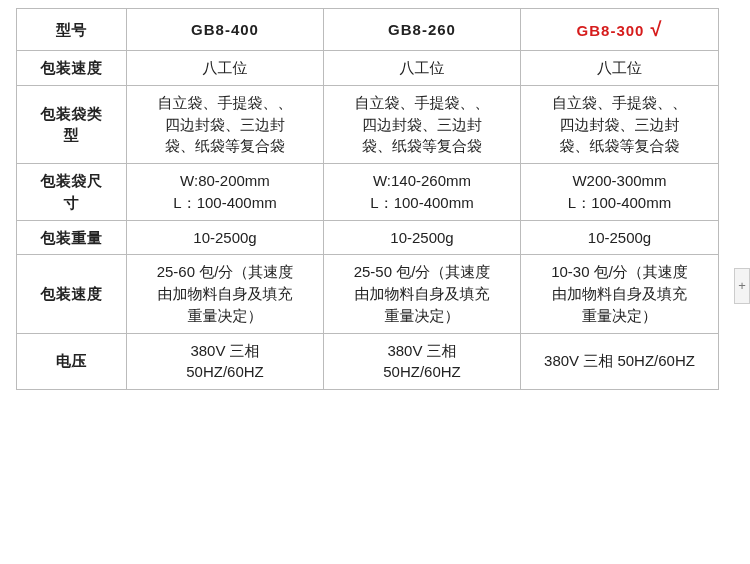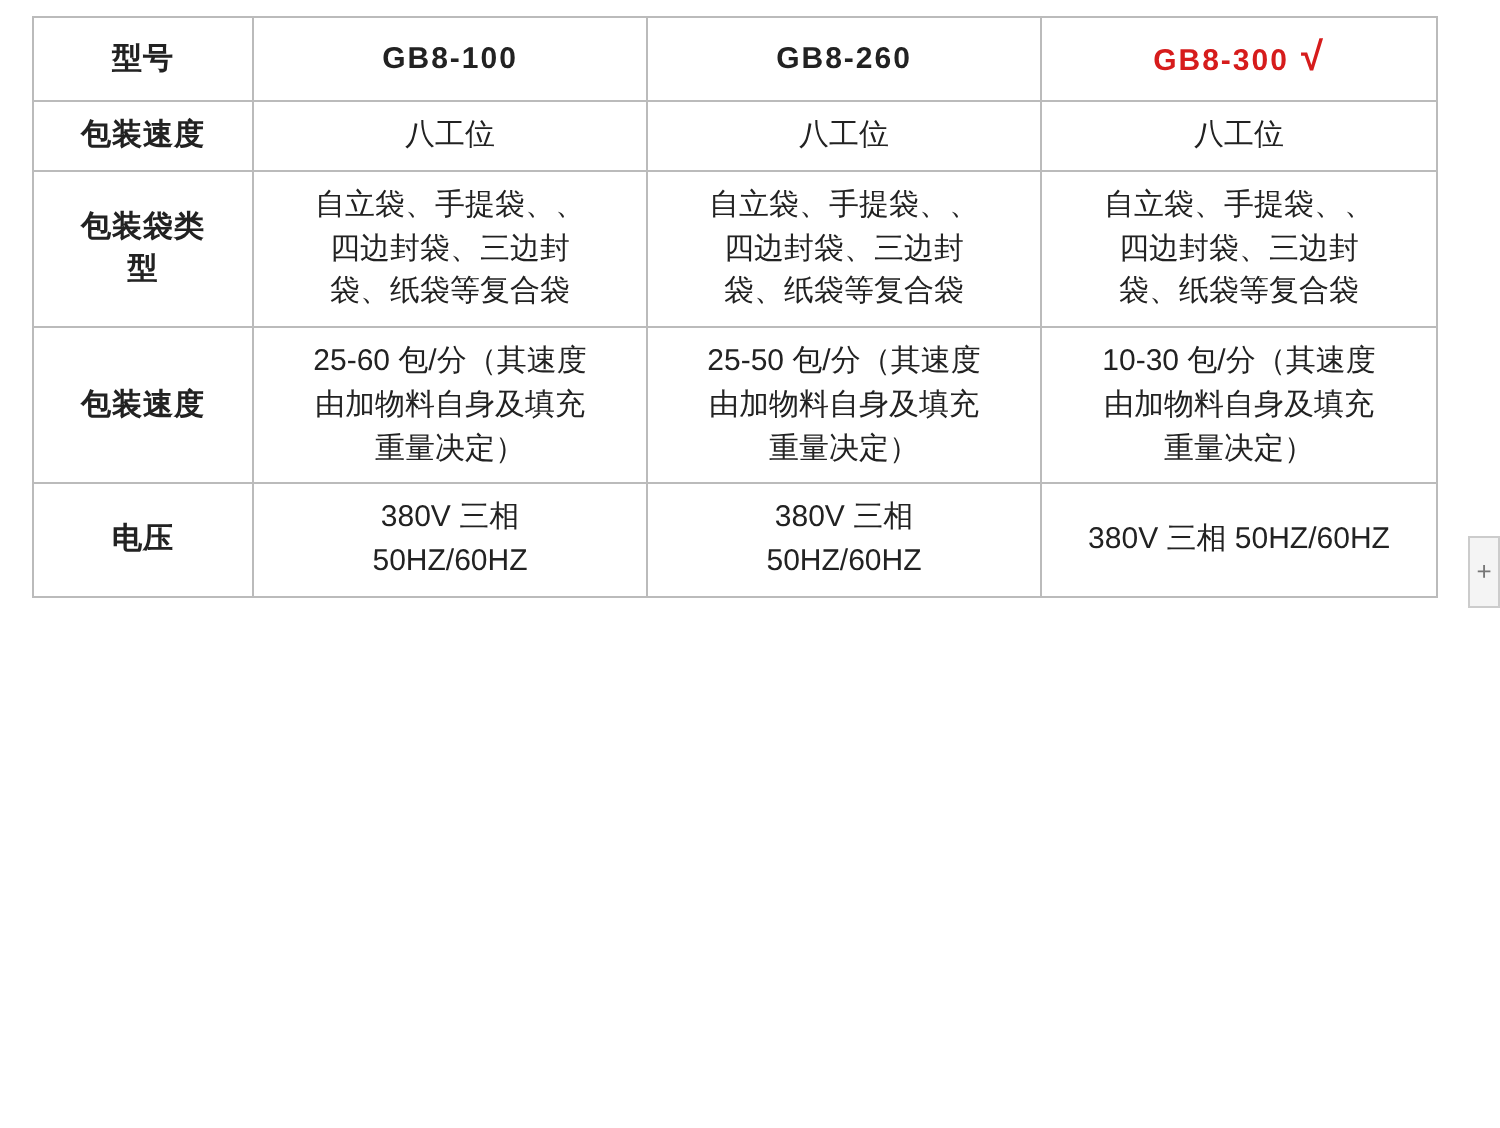--- a/index.html
+++ b/index.html
@@ -91,21 +91,21 @@
   <table class="spec">
     <colgroup>
       <col class="c0">
         <col class="c1">
         <col class="c2">
         <col class="c3">
     </colgroup>
     <tbody>
       <tr class="hdr">
         <td class="label">型号</td>
-        <td>GB8-100</td>
+        <td>GB8-400</td>
         <td>GB8-260</td>
         <td class="highlight"><span>GB8-300</span><span class="check">√</span></td>
       </tr>
 
       <tr>
         <td class="label">包装速度</td>
         <td class="cell-lines">
             <span>八工位</span>
           </td>
         <td class="cell-lines">
@@ -131,21 +131,51 @@
           <span>四边封袋、三边封</span>
           <span>袋、纸袋等复合袋</span>
         </td>
         <td class="cell-lines">
           <span>自立袋、手提袋、、</span>
           <span>四边封袋、三边封</span>
           <span>袋、纸袋等复合袋</span>
         </td>
       </tr>
 
-
+      <tr>
+        <td class="label cell-lines">
+          <span>包装袋尺</span>
+          <span>寸</span>
+        </td>
+        <td class="cell-lines">
+          <span>W:80-200mm</span>
+          <span>L：100-400mm</span>
+        </td>
+        <td class="cell-lines">
+          <span>W:140-260mm</span>
+          <span>L：100-400mm</span>
+        </td>
+        <td class="cell-lines">
+          <span>W200-300mm</span>
+          <span>L：100-400mm</span>
+        </td>
+      </tr>
+
+      <tr>
+        <td class="label">包装重量</td>
+        <td class="cell-lines">
+            <span>10-2500g</span>
+          </td>
+        <td class="cell-lines">
+            <span>10-2500g</span>
+          </td>
+        <td class="cell-lines">
+            <span>10-2500g</span>
+          </td>
+      </tr>
 
       <tr>
         <td class="label">包装速度</td>
         <td class="cell-lines">
           <span>25-60 包/分（其速度</span>
           <span>由加物料自身及填充</span>
           <span>重量决定）</span>
         </td>
         <td class="cell-lines">
           <span>25-50 包/分（其速度</span>

